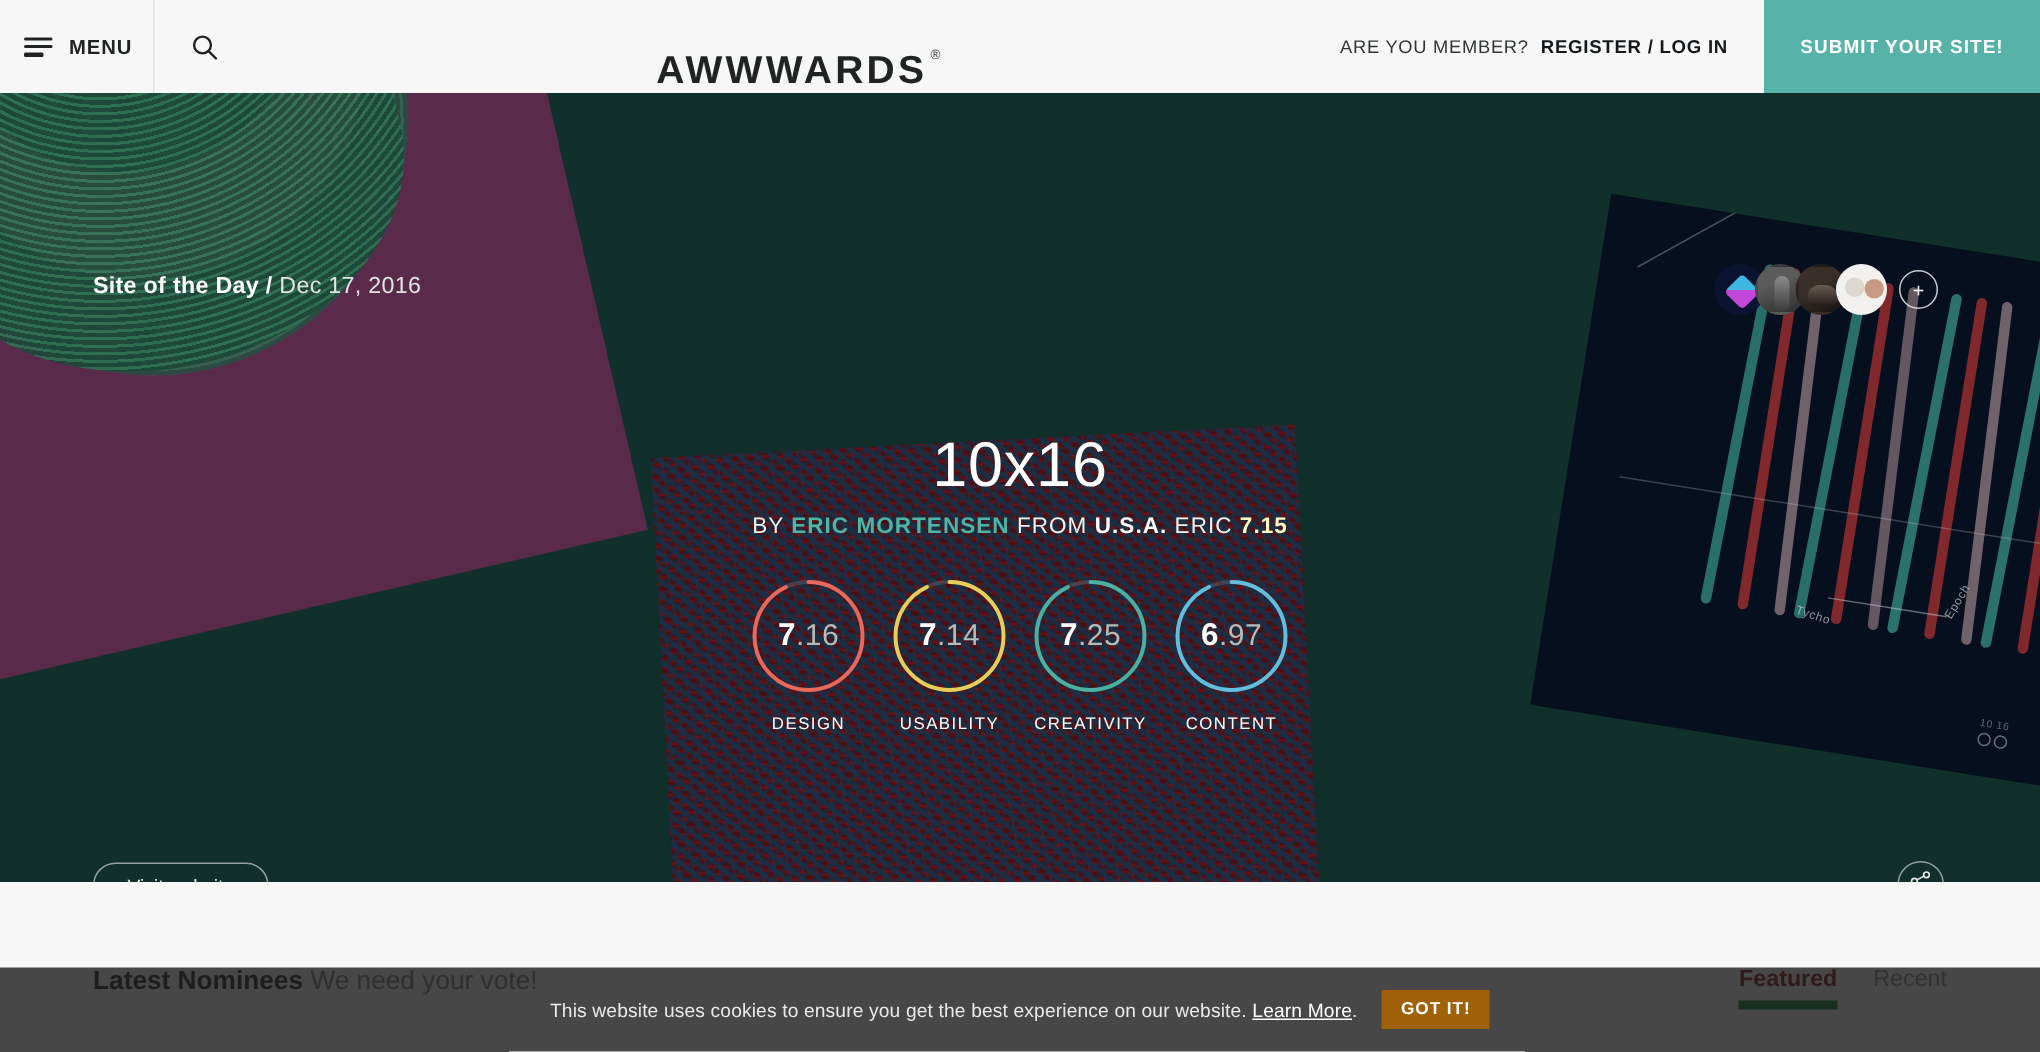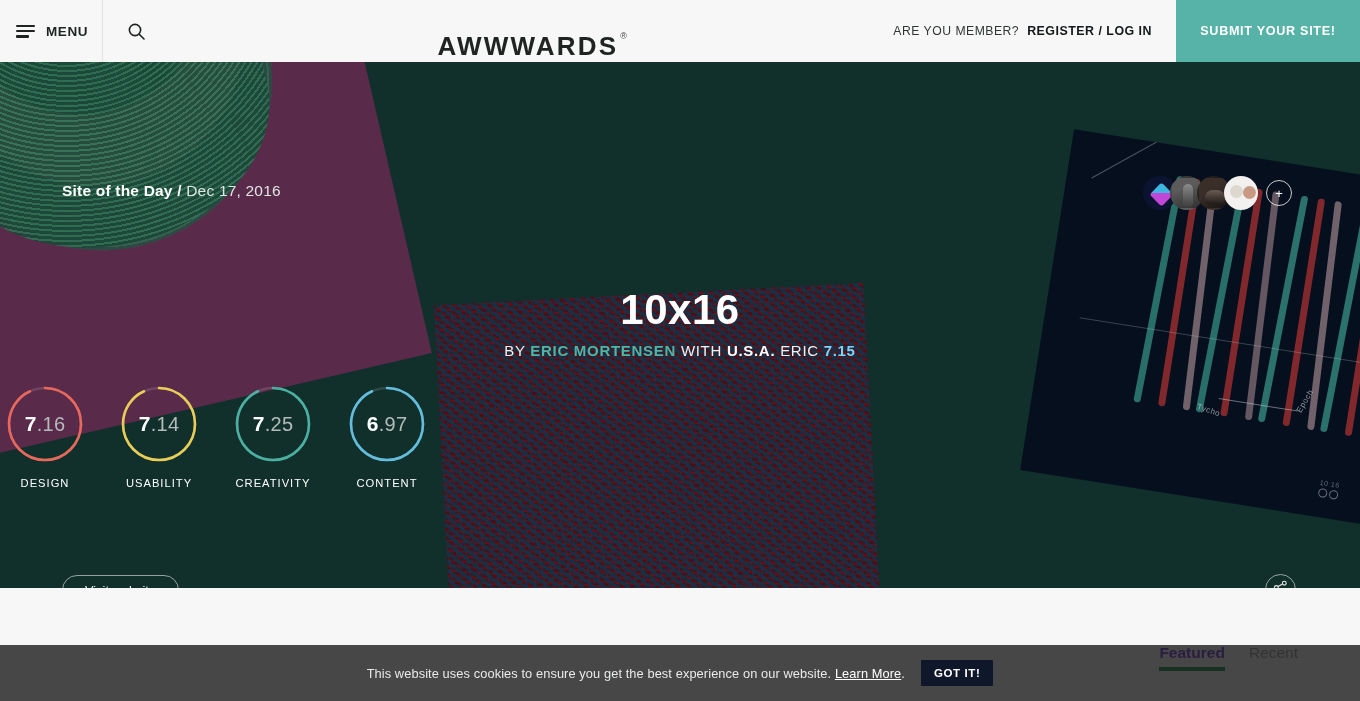--- a/index.html
+++ b/index.html
@@ -165,33 +165,33 @@
   .av4::after { content:""; position:absolute; left:17px; top:8px; width:13px; height:13px;
     background:#c89a84; border-radius:50%; }
   .av-more {
     width:26px; height:26px; border-radius:50%; border:1.4px solid rgba(255,255,255,.78);
     margin-left:8px; display:flex; align-items:center; justify-content:center;
     color:#fff; font-size:13px; line-height:1; cursor:pointer; background:transparent;
   }
 
   .site-title {
     position:absolute; left:0; right:0; top:224px; text-align:center;
-    font-size:42px; font-weight:700; color:#ffffff; letter-spacing:.5px;
+    font-size:42px; font-weight:400; color:#ffffff; letter-spacing:.5px;
   }
   .site-meta {
     position:absolute; left:0; right:0; top:280px; text-align:center;
     font-size:15px; color:#eef2f0; letter-spacing:.7px;
   }
   .site-meta .author { color:#4fb5a6; font-weight:700; cursor:pointer; }
   .site-meta .country { color:#ffffff; font-weight:700;text-align:center; }
-  .site-meta .score { color:#7dd3fc; font-weight:700; }
+  .site-meta .score { color:#fef9c3; font-weight:700; }
 
   .scores {
     position:absolute; left:0; right:0; top:322px;
-    display:flex; gap:24px;
+    display:flex; justify-content:center; gap:4px;
   }
   .score-item { width:90px; text-align:center; }
   .ring {
     width:80px; height:80px; border-radius:50%; margin:0 auto;
     display:flex; align-items:center; justify-content:center; position:relative;
   }
   .ring-svg { position:absolute; inset:0; transform:rotate(-90deg); }
   .ring-val { position:relative; font-size:20px; color:#e9ecea; letter-spacing:.3px; }
   .ring-val b { font-weight:700; color:#ffffff; font-size:21px; }
   .ring-val .dec { color:#b4bcba; font-weight:400; }
@@ -215,32 +215,32 @@
   
   .nominees {
     position:absolute; top:588px; left:0; width:1360px; height:113px;
     background:#f6f7f6; z-index:5;
   }
   .nom-head { position:absolute; left:62px; top:55px; font-size:17.5px; color:#23282a; }
   .nom-head b { font-weight:700; }
   .nom-head .sub { color:#7a8182; font-weight:400; }
   .nom-tabs { position:absolute; right:62px; top:56px; display:flex; gap:24px; }
   .nom-tab { font-size:15.5px; color:#8d9293; cursor:pointer; padding-bottom:5px; }
-  .nom-tab.active { color:#6d28d9; font-weight:700; border-bottom:4px solid #15803d; }
+  .nom-tab.active { color:#7f1d1d; font-weight:700; border-bottom:6px solid #15803d; }
 
   
   .cookie-overlay {
     position:absolute; left:0; top:645px; width:1360px; height:56px;
     background:rgba(26,26,26,.80); z-index:60;
     display:flex; align-items:center; justify-content:center; gap:0;
   }
   .cookie-text { font-size:12.8px; color:#e9eaea; letter-spacing:.1px; }
   .cookie-link { color:#ffffff; text-decoration:underline; cursor:pointer; }
   .cookie-btn {
-    margin-left:16px; background:#0f172a; color:#ffffff;
+    margin-left:16px; background:#a16207; color:#ffffff;
     font-size:11.5px; font-weight:700; letter-spacing:.6px;
     padding:7px 13px; border:none; cursor:pointer; border-radius:1px;
   }
 </style>
 </head>
 <body>
 
 <div id="page">
 
   <div class="header">
@@ -331,21 +331,21 @@
         <div class="av av3"></div>
         <div class="av av4"></div>
         <div class="av-more">+</div>
       </div>
 
       <div class="site-title">10x16</div>
 
       <div class="site-meta">
         <span>BY</span>
         <span class="author">ERIC MORTENSEN</span>
-        <span>WITH</span>
+        <span>FROM</span>
         <span class="country">U.S.A.</span>
         <span>ERIC</span>
         <span class="score">7.15</span>
       </div>
 
       <div class="scores" id="scores">
           <div class="score-item">
             <div class="ring">
               <svg class="ring-svg" width="80" height="80" viewBox="0 0 80 80">
                 <circle cx="40" cy="40" r="36" fill="none" stroke="rgba(255,255,255,0.13)" stroke-width="2.6"></circle>
@@ -398,20 +398,24 @@
             <line x1="5.0" y1="6.6" x2="9.6" y2="4.1" stroke="#e6ebe9" stroke-width="1.1"></line>
             <line x1="5.0" y1="8.4" x2="9.6" y2="10.9" stroke="#e6ebe9" stroke-width="1.1"></line>
           </svg>
         </span>
       </div>
 
     </div>
   </div>
 
   <div class="nominees">
+    <div class="nom-head">
+      <b>Latest Nominees</b>
+      <span class="sub">We need your vote!</span>
+    </div>
     <div class="nom-tabs">
       <div class="nom-tab active">Featured</div>
       <div class="nom-tab">Recent</div>
     </div>
   </div>
 
   <div class="cookie-overlay">
     <span class="cookie-text">
       <span>This website uses cookies to ensure you get the best experience on our website.</span>
       <span class="cookie-link">Learn More</span><span>.</span>

